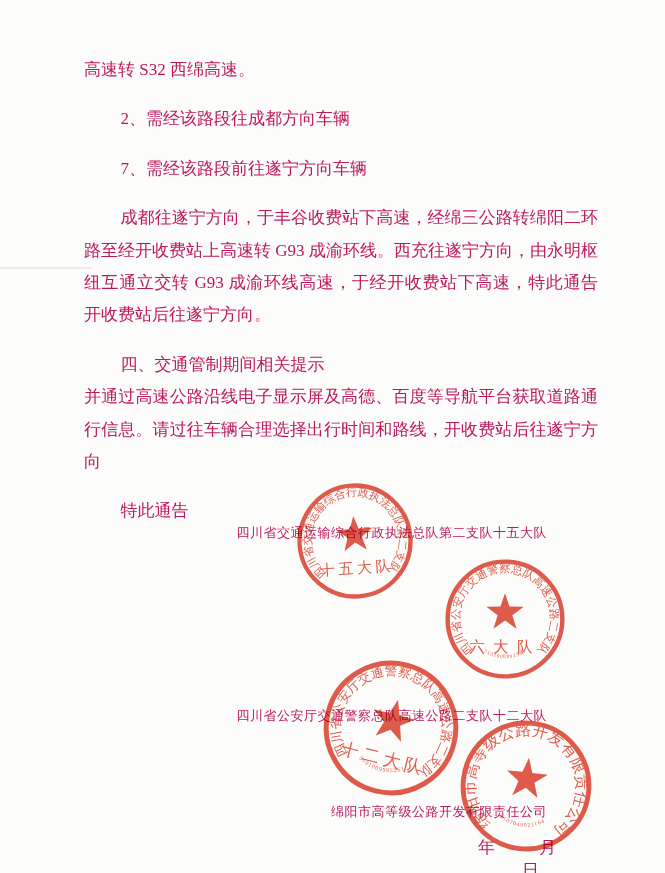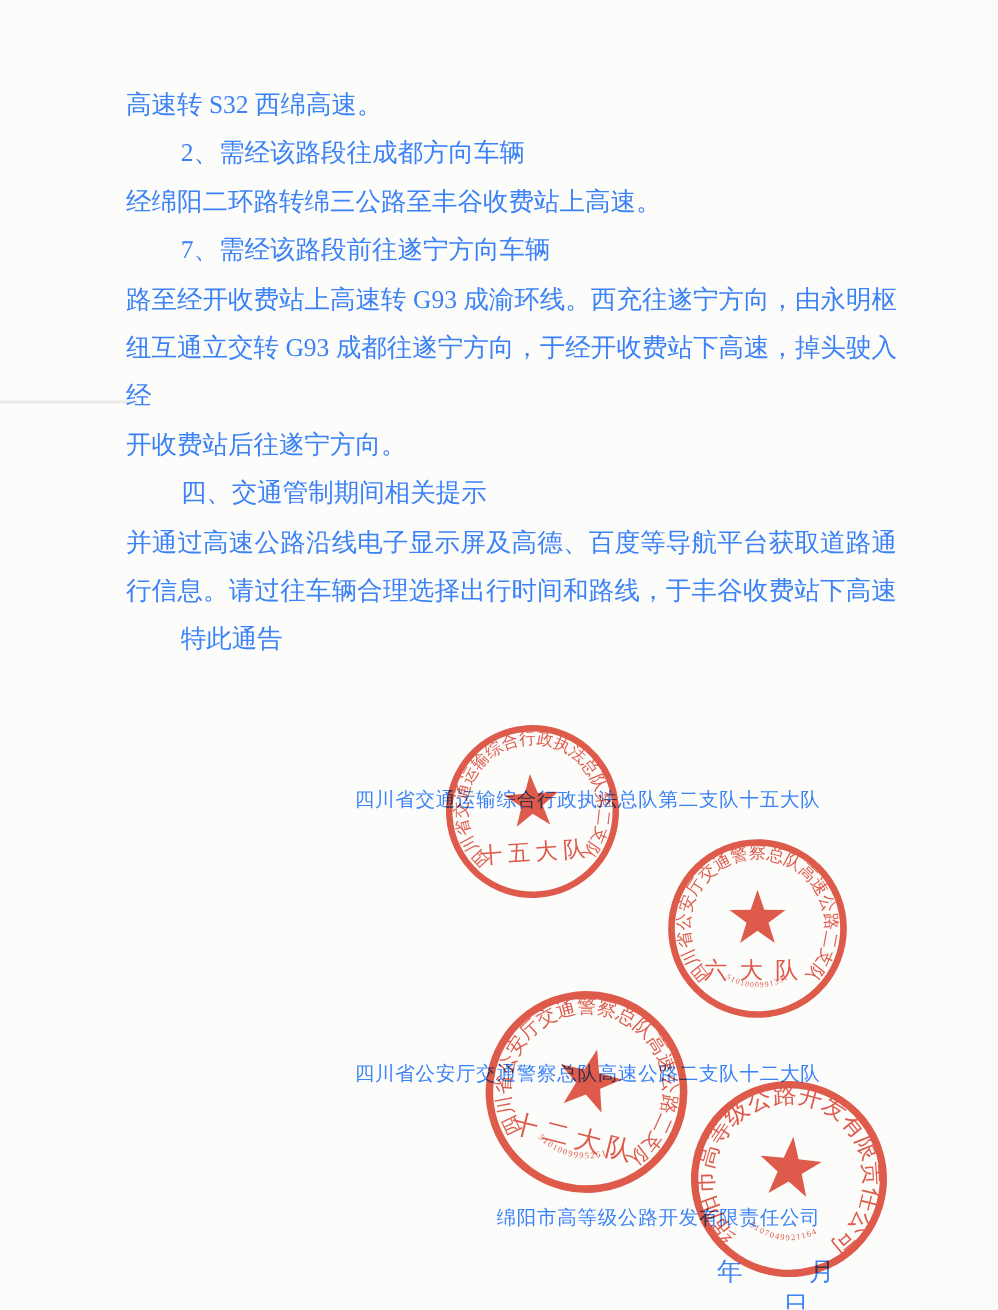--- a/index.html
+++ b/index.html
@@ -1,26 +1,26 @@
 <!DOCTYPE html>
 <html><head>
 <meta charset="utf-8">
 <style>
   html,body { margin:0; padding:0; background:#fbfbf9; }
   .page {
     position:relative; width:614px; height:873px; overflow:hidden;
     background:#fcfcfa;
     font-family:"Liberation Serif","DejaVu Serif",serif;
-    color:#3b82f6;
+    color:#be185d;
   }
   
   .doc-body { position:absolute; left:84px; top:54px; width:514px; font-size:17px; }
   .line { line-height:32.4px; text-align:justify; }
   .line.full { text-align-last:justify; }
-  .line.ind { text-indent:2.15em; }
+  .line.ind { text-indent:2.15em;margin-top:17px; }
   
   .sig { position:absolute; right:67px; font-size:13px; white-space:nowrap; letter-spacing:0.5px; }
   .sig1 { top:524px; } .sig2 { top:617px; } .sig3 { top:707px;font-family:Liberation Serif, serif; } .sig4 { top:803px; }
   
   .date-line { position:absolute; left:478px; top:836px; font-size:17px; }
   .date-line span { display:inline-block; }
   .date-line .gap1 { margin-left:40px; } .date-line .gap2 { margin-left:44px; }
   
   .artifact { position:absolute; left:0; top:267px; width:92px; height:2px; background:rgba(90,90,90,0.10); }
   
@@ -41,28 +41,28 @@
 </head>
 <body>
 
 <div class="page">
 
   <div class="artifact"></div>
 
   <div class="doc-body">
     <div class="line">高速转 S32 西绵高速。</div>
     <div class="line ind">2、需经该路段往成都方向车辆</div>
-    <div class="line">经绵阳二环路转绵三公路至丰谷收费站上高速。</div>
     <div class="line ind">7、需经该路段前往遂宁方向车辆</div>
+    <div class="line ind full">成都往遂宁方向，于丰谷收费站下高速，经绵三公路转绵阳二环</div>
     <div class="line full">路至经开收费站上高速转 G93 成渝环线。西充往遂宁方向，由永明枢</div>
-    <div class="line full">纽互通立交转 G93 成都往遂宁方向，于经开收费站下高速，掉头驶入经</div>
+    <div class="line full">纽互通立交转 G93 成渝环线高速，于经开收费站下高速，特此通告</div>
     <div class="line">开收费站后往遂宁方向。</div>
     <div class="line ind">四、交通管制期间相关提示</div>
     <div class="line full">并通过高速公路沿线电子显示屏及高德、百度等导航平台获取道路通</div>
-    <div class="line full">行信息。请过往车辆合理选择出行时间和路线，于丰谷收费站下高速</div>
+    <div class="line full">行信息。请过往车辆合理选择出行时间和路线，开收费站后往遂宁方向</div>
     <div class="line ind">特此通告</div>
   </div>
 
   <div class="sig sig1">四川省交通运输综合行政执法总队第二支队十五大队</div>
   <div class="sig sig3">四川省公安厅交通警察总队高速公路二支队十二大队</div>
   <div class="sig sig4">绵阳市高等级公路开发有限责任公司</div>
 
   <div class="date-line">
     <span>年</span>
     <span class="gap1">月</span>

